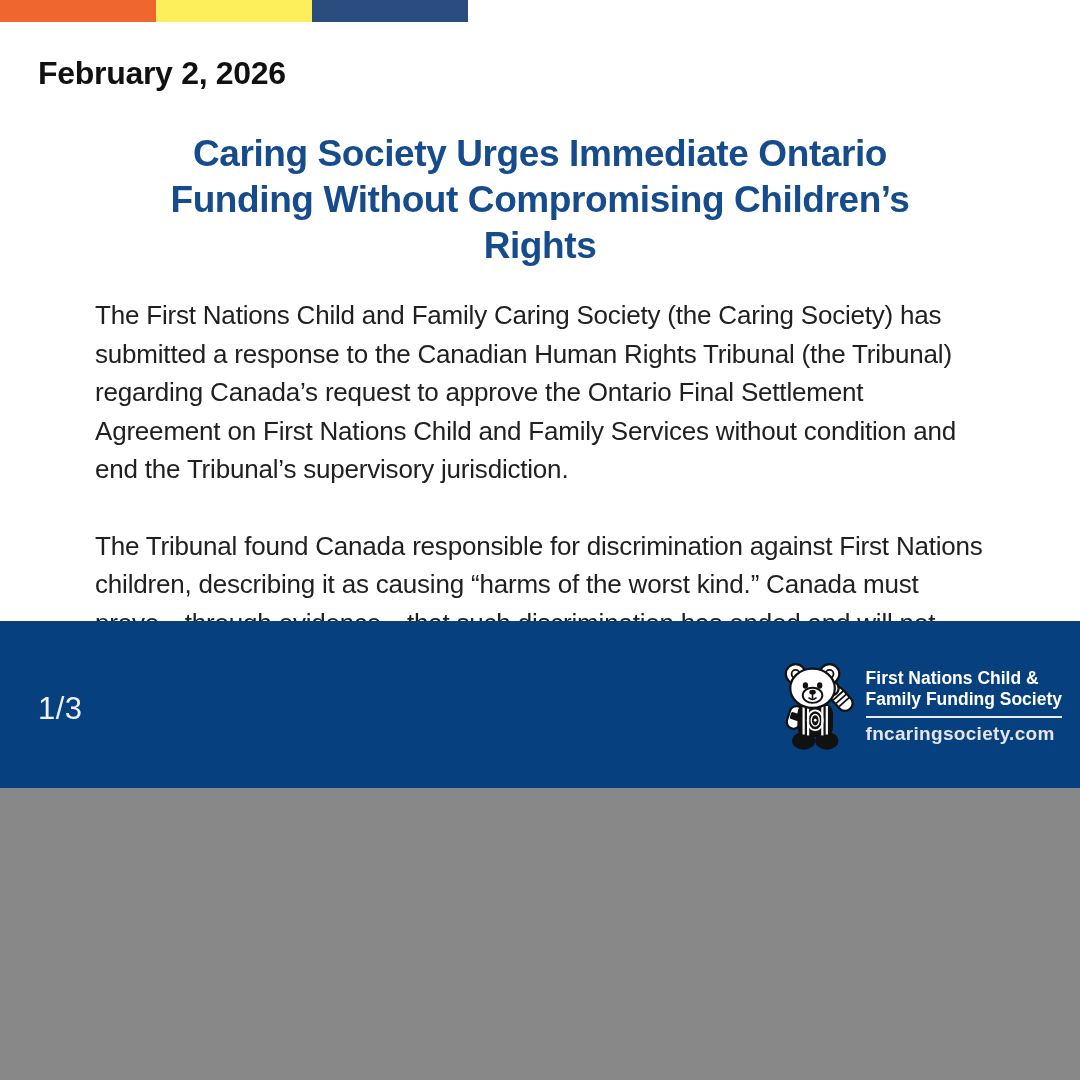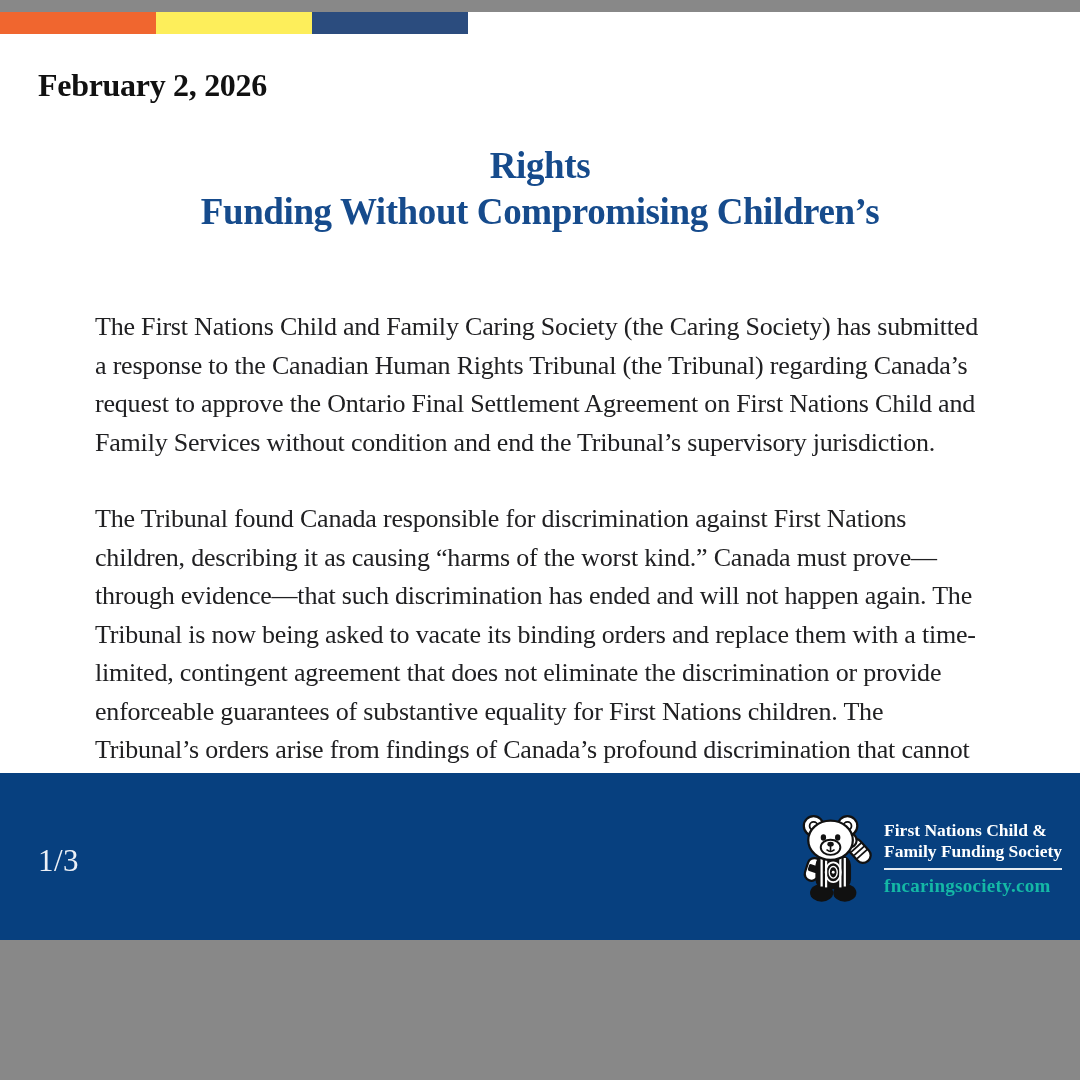--- a/index.html
+++ b/index.html
@@ -1,22 +1,22 @@
 <!DOCTYPE html>
 <html><head>
 <meta charset="utf-8">
 <style>
   html,body{margin:0;padding:0;background:#888;}
   .canvas{
     position:relative;
-    width:1080px;height:928px;
+    width:1080px;height:788px;
     background:#ffffff;
     overflow:hidden;
-    font-family:Liberation Serif, serif;
-    margin:12px auto;
+    font-family:Liberation Sans, sans-serif;
+    margin:0 auto;
   }
   
   .topbar{
     position:absolute;top:0;left:0;height:22px;
     display:flex;flex-direction:row;
   }
   .topbar .seg{width:156px;height:22px;}
   
   .date{
     position:absolute;left:38px;top:55px;
@@ -56,40 +56,41 @@
   .logo-text{display:flex;flex-direction:column;}
   .org-name{
     font-weight:bold;font-size:17.5px;line-height:21px;color:#ffffff;
     white-space:nowrap;
   }
   .logo-divider{
     height:2px;background:#ffffff;opacity:.9;
     margin:6px 0 5px 0;width:100%;
   }
   .website{
-    font-weight:bold;font-size:19px;color:#14b8a6;letter-spacing:0.3px;
+    font-weight:bold;font-size:19px;color:#e5e5e5;letter-spacing:0.3px;
     white-space:nowrap;text-decoration:none;
   }
 </style>
 </head>
 <body>
 
 <div class="canvas">
 
   <div class="topbar">
     <div class="seg" style="background: rgb(240, 102, 47);"></div>
     <div class="seg" style="background: rgb(253, 238, 91);"></div>
     <div class="seg" style="background: rgb(43, 76, 126);"></div>
   </div>
 
   <div class="date">February 2, 2026</div>
 
   <div class="headline" style="color: rgb(22, 75, 140);">
+    <div class="hl-line">Caring Society Urges Immediate Ontario</div>
+    <div class="hl-line">Funding Without Compromising Children’s</div>
     <div class="hl-line">Rights</div>
-    <div class="hl-line">Funding Without Compromising Children’s</div>
   </div>
 
   <div class="body-copy">
     <p>The First Nations Child and Family Caring Society (the Caring Society) has submitted a response to the Canadian Human Rights Tribunal (the Tribunal) regarding Canada’s request to approve the Ontario Final Settlement Agreement on First Nations Child and Family Services without condition and end the Tribunal’s supervisory jurisdiction.</p>
     <p>The Tribunal found Canada responsible for discrimination against First Nations children, describing it as causing “harms of the worst kind.” Canada must prove—through evidence—that such discrimination has ended and will not happen again. The Tribunal is now being asked to vacate its binding orders and replace them with a time-limited, contingent agreement that does not eliminate the discrimination or provide enforceable guarantees of substantive equality for First Nations children. The Tribunal’s orders arise from findings of Canada’s profound discrimination that cannot be undone; they are permanent, injunctive in nature, and binding.</p>
   </div>
 
   <div class="footer" style="background: rgb(7, 64, 127);">
     <div class="page-number">1/3</div>
 

